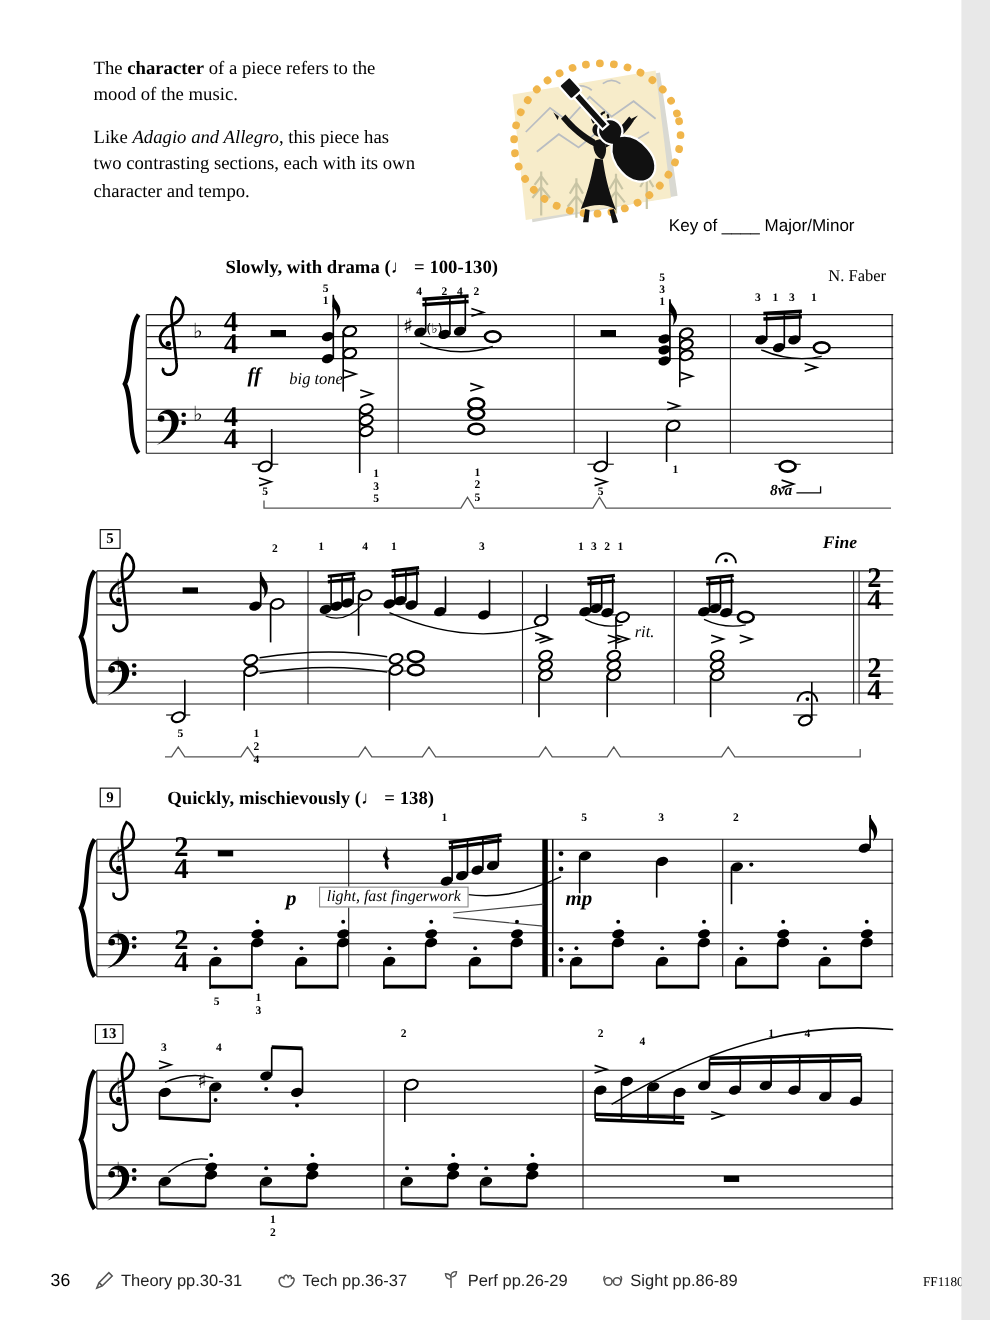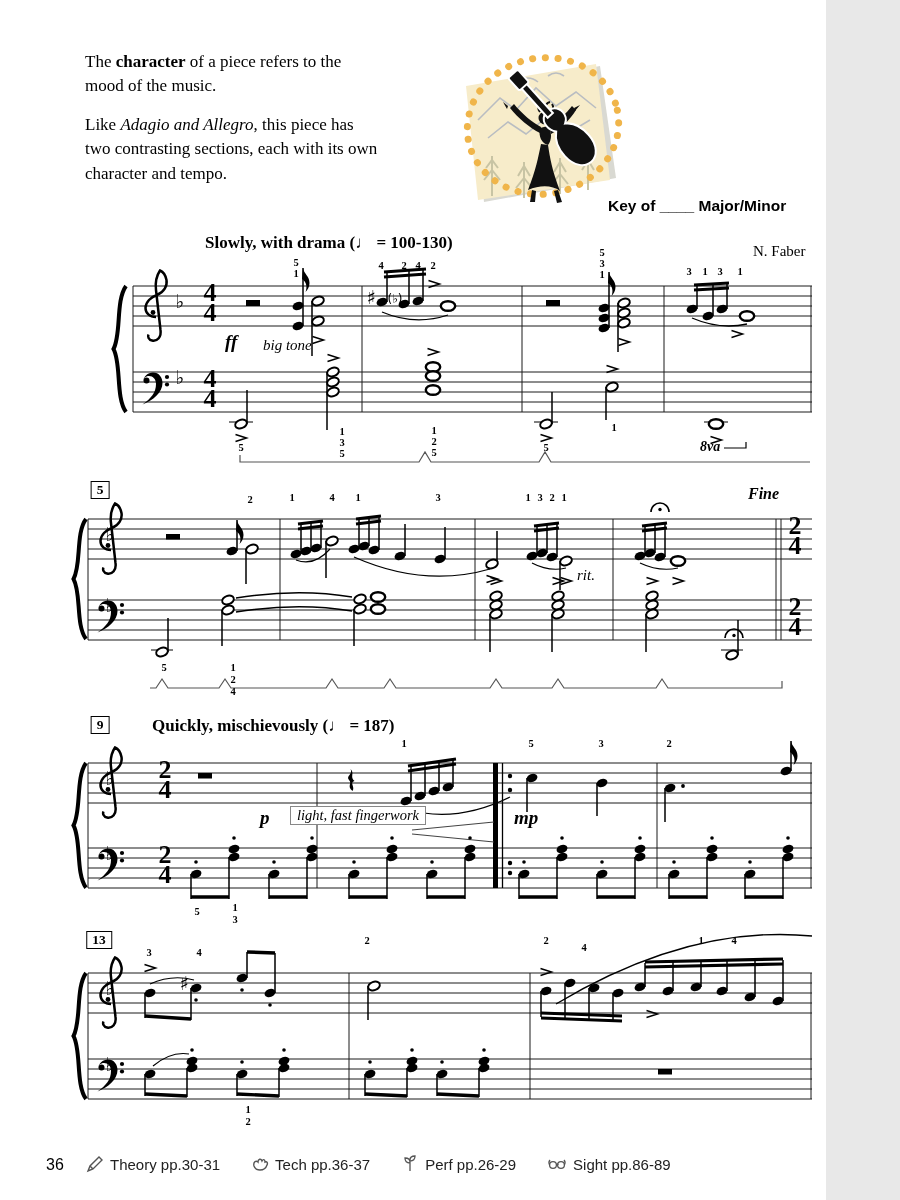--- a/index.html
+++ b/index.html
@@ -1,24 +1,24 @@
 <!DOCTYPE html>
 <html><head>
 <meta charset="utf-8">
 <style>
   html,body{margin:0;padding:0;background:#e8e8e8;}
   .page{position:relative;width:826px;height:1200px;background:#ffffff;overflow:hidden;
-        font-family:"Liberation Serif",serif;color:#000;}
+        font-family:"Liberation Serif",serif;color:#000;padding-left:48px;}
   
   .intro{position:absolute;left:85px;top:50px;width:295px;font-size:17px;line-height:1.42;}
   .intro p{margin:0 0 15px 0;}
   
   .title{position:absolute;left:622px;top:148px;font-size:31px;font-weight:bold;letter-spacing:.5px;white-space:nowrap;}
   .keyline{position:absolute;left:608px;top:197px;font-family:"Liberation Sans",sans-serif;
-           font-weight:bold;font-size:15.5px;white-space:nowrap;}
+           font-weight:normal;font-size:15.5px;white-space:nowrap;}
   .composer{position:absolute;left:753px;top:243px;font-size:15px;}
   
   .ml{position:absolute;line-height:1;color:#000;font-family:"Liberation Serif",serif;white-space:pre;}
   .tempo{font-weight:bold;font-size:17px;}
   .fine{font-style:italic;font-weight:bold;font-size:16px;}
   .expr{font-style:italic;font-size:15px;}
   .dyn{font-style:italic;font-weight:bold;font-size:19px;}
   .fing{font-weight:bold;font-size:10.5px;transform:translateX(-50%);}
   .ts{font-weight:bold;font-size:26px;transform:translateX(-50%);}
   .rehearsal{font-weight:bold;font-size:13.5px;border:1.4px solid #000;padding:1px 5px;background:#fff;transform:translateX(-50%);}
@@ -480,21 +480,21 @@
       <path d="M437 1094 L479 1096" stroke="#000" stroke-width="3.4"></path>
       <use href="#stacc" transform="translate(442,1062)"></use>
         <use href="#stacc" transform="translate(484,1050)"></use>
 
       <rect x="658" y="1069" width="14" height="5.5" fill="#000"></rect>
     </g>
   </svg>
 
   <div class="abs" style="left:0;top:0;width:900px;height:1200px">
       <span class="ml tempo" style="left: 205px; top: 234px;">Slowly, with drama (♩ = 100-130)</span>
-      <span class="ml tempo" style="left: 152px; top: 717px;">Quickly, mischievously (♩ = 187)</span>
+      <span class="ml tempo" style="left: 152px; top: 717px;">Quickly, mischievously (♩ = 138)</span>
       <span class="ml fine" style="left: 748px; top: 486px;">Fine</span>
       <span class="ml expr" style="left: 577px; top: 568px;">rit.</span>
       <span class="ml dyn" style="left: 225px; top: 332px;">ff</span>
       <span class="ml expr" style="left: 263px; top: 338px;">big tone</span>
       <span class="ml dyn" style="left: 260px; top: 808px;">p</span>
       <span class="ml boxedexpr" style="left: 290px; top: 806px;">light, fast fingerwork</span>
       <span class="ml dyn" style="left: 514px; top: 808px;">mp</span>
       <span class="ml rehearsal" style="left: 100px; top: 481px;">5</span>
       <span class="ml rehearsal" style="left: 100px; top: 716px;">9</span>
       <span class="ml rehearsal" style="left: 99px; top: 931px;">13</span>

